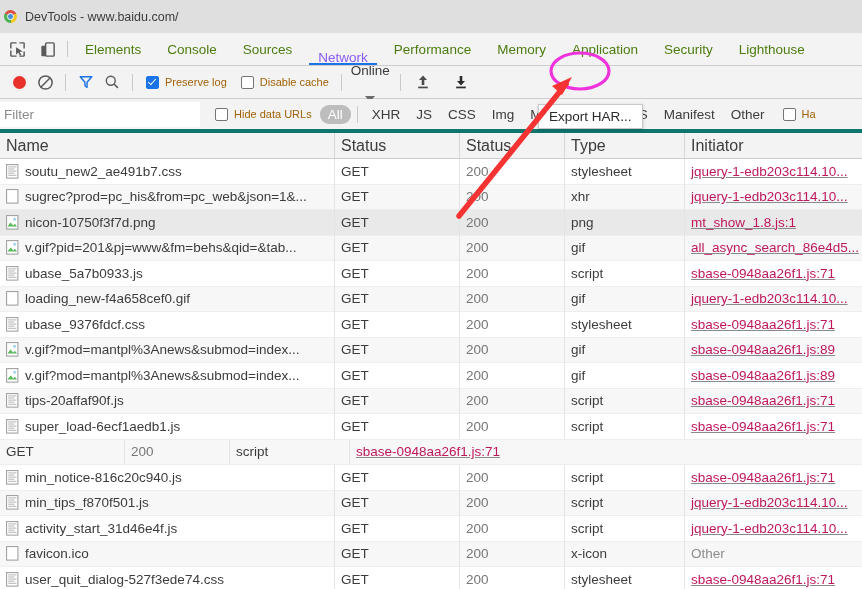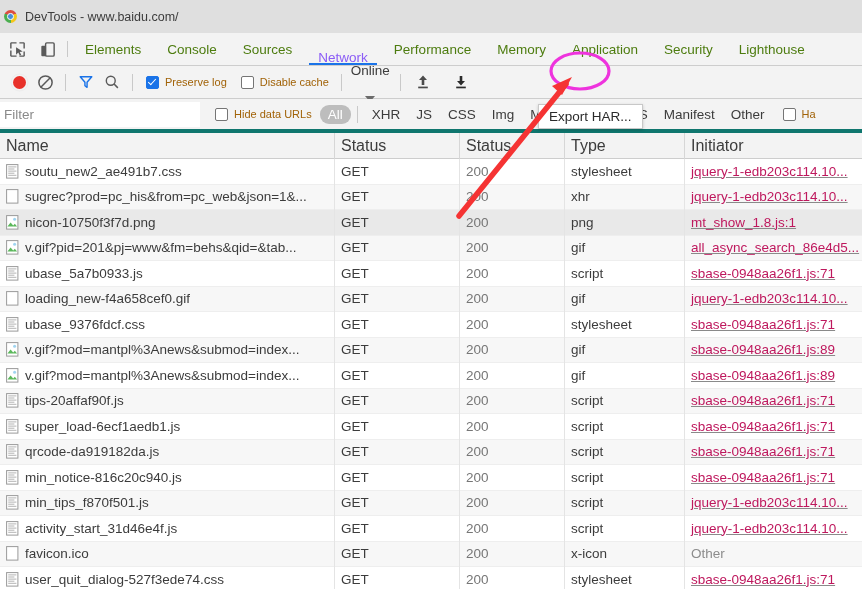--- a/index.html
+++ b/index.html
@@ -650,33 +650,20 @@
               </svg>
               <span class="nm">super_load-6ecf1aedb1.js</span>
             </div>
           </div>
           <div class="td c-method">GET</div>
           <div class="td c-status status">200</div>
           <div class="td c-type">script</div>
           <div class="td c-init"><span class="link">sbase-0948aa26f1.js:71</span></div>
         </div>
         <div class="row even">
-          <div class="td c-name">
-            <div class="cell-name">
-              <svg class="fi" viewBox="0 0 13 15">
-                <rect x="0.6" y="0.6" width="11.3" height="13.5" fill="#ffffff" stroke="#9a9a9a" stroke-width="1"></rect>
-                <rect x="2.2" y="2.4" width="8.2" height="1" fill="#b4b4b4"></rect>
-                <rect x="2.2" y="4.5" width="6.2" height="1" fill="#b4b4b4"></rect>
-                <rect x="2.2" y="6.6" width="8.2" height="1" fill="#b4b4b4"></rect>
-                <rect x="2.2" y="8.700000000000001" width="6.2" height="1" fill="#b4b4b4"></rect>
-                <rect x="2.2" y="10.8" width="8.2" height="1" fill="#b4b4b4"></rect>
-              </svg>
-              <span class="nm">qrcode-da919182da.js</span>
-            </div>
-          </div>
           <div class="td c-method">GET</div>
           <div class="td c-status status">200</div>
           <div class="td c-type">script</div>
           <div class="td c-init"><span class="link">sbase-0948aa26f1.js:71</span></div>
         </div>
         <div class="row odd">
           <div class="td c-name">
             <div class="cell-name">
               <svg class="fi" viewBox="0 0 13 15">
                 <rect x="0.6" y="0.6" width="11.3" height="13.5" fill="#ffffff" stroke="#9a9a9a" stroke-width="1"></rect>

